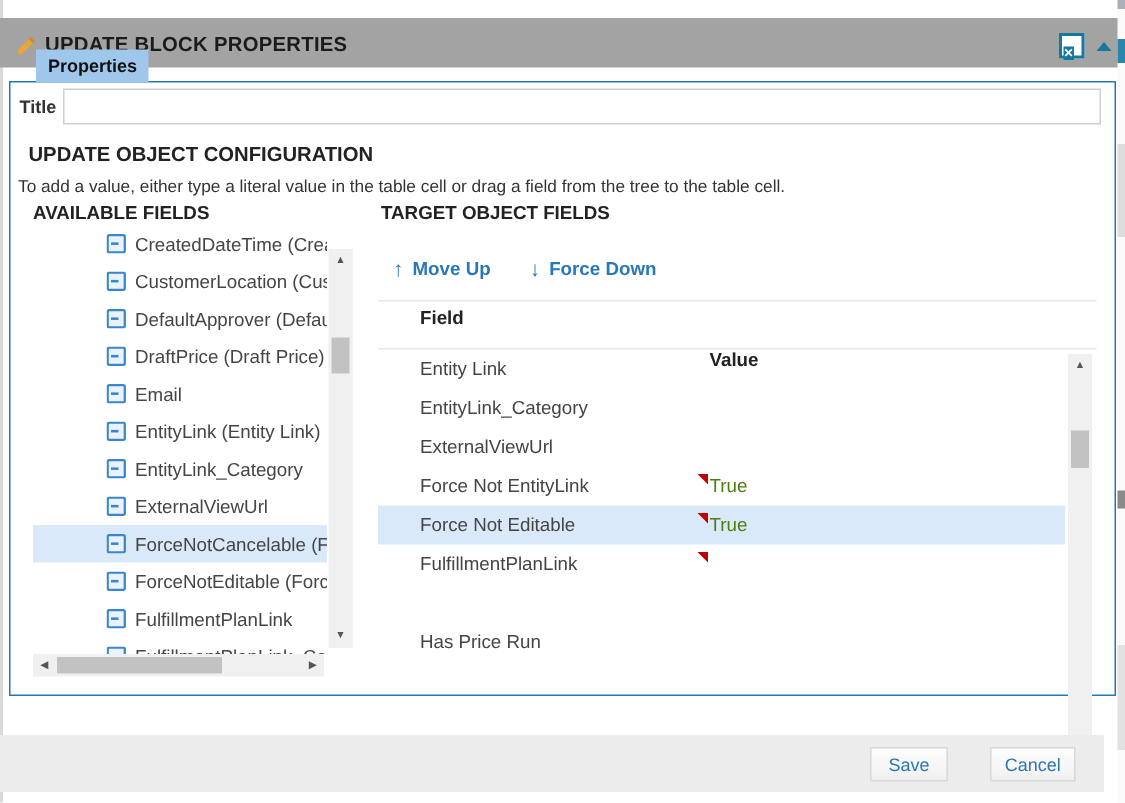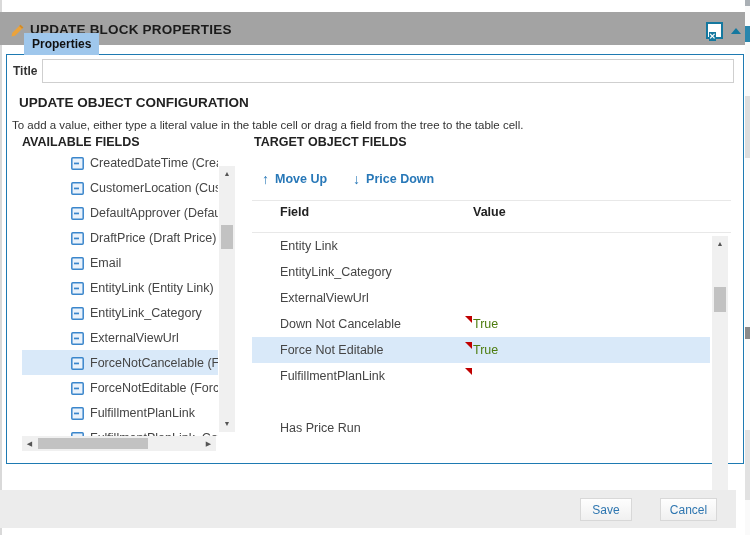--- a/index.html
+++ b/index.html
@@ -58,21 +58,21 @@
   
   .move-toolbar{position:absolute;left:255px;top:116px;display:flex;gap:26px;}
   .move-btn{display:flex;align-items:center;gap:6px;color:#2878b8;font-size:12.5px;font-weight:bold;cursor:pointer;}
   .move-btn .glyph{font-size:14px;font-weight:bold;}
   .divider{position:absolute;left:245px;width:479px;height:1px;background:#e8e8e8;}
   .div1{top:145px;}
   .div2{top:177px;}
   .thead{position:absolute;left:245px;top:150px;width:458px;display:flex;}
   .thead .cell{font-size:12.5px;font-weight:bold;color:#222;}
   .cell-field{width:221px;padding-left:28px;box-sizing:border-box;}
-  .cell-value{flex:1;position:relative;}
+  .cell-value{flex:1;position:relative;margin-top:28px;}
   .rows-viewport{position:absolute;left:245px;top:178px;width:458px;height:222px;overflow:hidden;}
   .trow{height:26px;display:flex;align-items:center;cursor:pointer;}
   .trow.selected{background:#d9e9f9;}
   .trow .fcell{width:221px;padding-left:28px;box-sizing:border-box;font-size:12.5px;color:#454545;white-space:nowrap;}
   .trow .vcell{flex:1;position:relative;font-size:12.5px;color:#4d7c0f;height:100%;display:flex;align-items:center;}
   .dirty-marker{position:absolute;left:-8px;top:5px;width:0;height:0;
     border-top:7px solid #c00000;border-left:7px solid transparent;}
   .vsb-right{left:705px;top:181px;width:16px;height:273px;}
   .vsb-right .up{top:0;left:0;}
   .vsb-right .down{bottom:0;left:0;}
@@ -214,21 +214,21 @@
     <span class="arrow right">▶</span>
   </div>
 
   <div class="move-toolbar">
     <span class="move-btn">
       <span class="glyph">↑</span>
       <span>Move Up</span>
     </span>
     <span class="move-btn">
       <span class="glyph">↓</span>
-      <span>Price Down</span>
+      <span>Force Down</span>
     </span>
   </div>
   <div class="divider div1"></div>
   <div class="thead">
     <span class="cell cell-field">Field</span>
     <span class="cell cell-value">Value</span>
   </div>
   <div class="divider div2"></div>
   <div class="rows-viewport">
       <div class="trow">
@@ -243,21 +243,21 @@
           <span></span>
         </span>
       </div>
       <div class="trow">
         <span class="fcell">ExternalViewUrl</span>
         <span class="vcell">
           <span></span>
         </span>
       </div>
       <div class="trow">
-        <span class="fcell">Down Not Cancelable</span>
+        <span class="fcell">Force Not EntityLink</span>
         <span class="vcell">
           <span class="dirty-marker"></span>
           <span>True</span>
         </span>
       </div>
       <div class="trow selected">
         <span class="fcell">Force Not Editable</span>
         <span class="vcell">
           <span class="dirty-marker"></span>
           <span>True</span>

